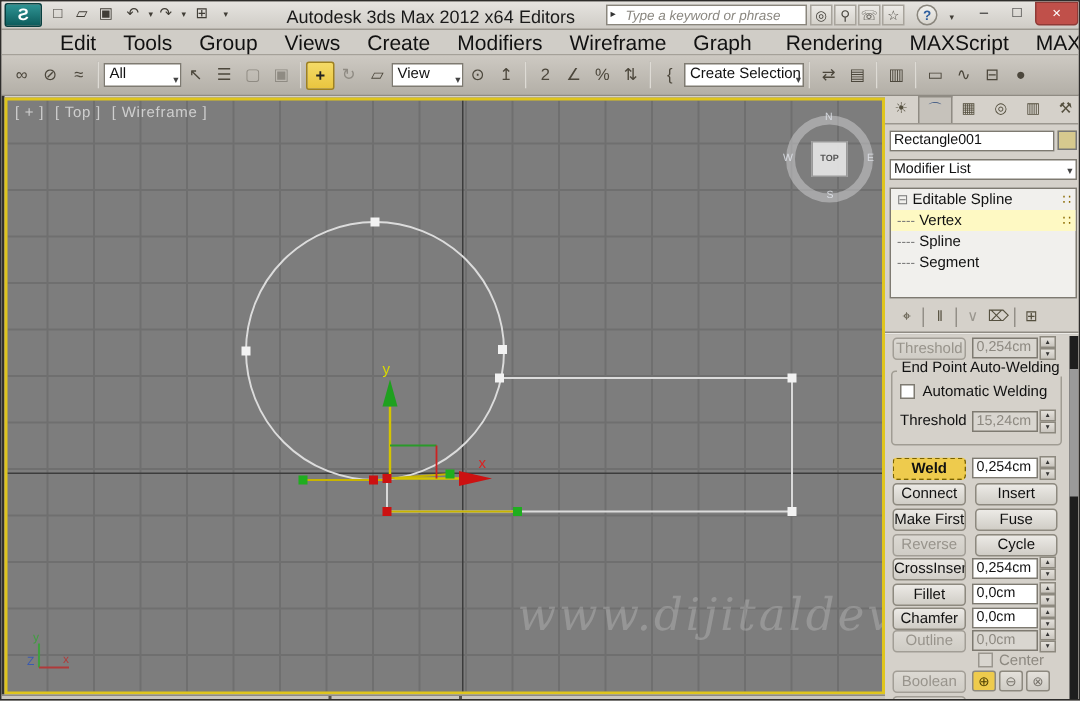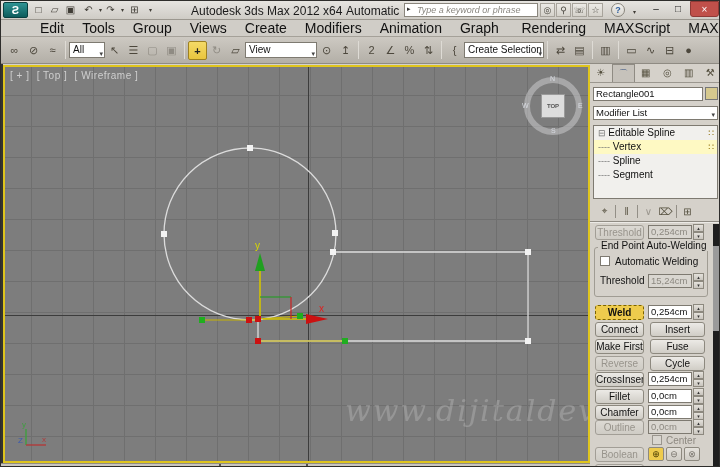--- a/index.html
+++ b/index.html
@@ -130,66 +130,66 @@
     <span class="qat-ic" style="left:30px">□</span>
     <span class="qat-ic" style="left:46px">▱</span>
     <span class="qat-ic" style="left:62px">▣</span>
     <span class="qat-ic" style="left:80px">↶</span>
     <span class="qat-ic caret" style="left:92px">▾</span>
     <span class="qat-ic" style="left:102px">↷</span>
     <span class="qat-ic caret" style="left:114px">▾</span>
     <span class="qat-ic" style="left:126px">⊞</span>
     <span class="qat-ic caret" style="left:142px">▾</span>
     <span class="title-text" style="left:190px">Autodesk 3ds Max  2012 x64</span>
-    <span class="title-text" style="left:345px">Automatic</span>
+    <span class="title-text" style="left:345px">Editors</span>
     <div class="searchbox">Type a keyword or phrase</div>
     <span class="search-play">▸</span>
     <span class="sic" style="left:539px">◎</span>
     <span class="sic" style="left:555px">⚲</span>
     <span class="sic" style="left:571px">☏</span>
     <span class="sic" style="left:587px">☆</span>
     <div class="helpbtn">?</div>
     <span class="qat-ic caret" style="left:626px;top:4px">▾</span>
     <span class="winbtn" style="left:644px;width:22px">–</span>
     <span class="winbtn" style="left:666px;width:22px">□</span>
     <span class="winbtn close" style="left:689px;width:29px">×</span>
   </div>
 
   <div class="menubar">
     <span class="menu-item">Edit</span>
     <span class="menu-item">Tools</span>
     <span class="menu-item">Group</span>
     <span class="menu-item">Views</span>
     <span class="menu-item">Create</span>
     <span class="menu-item">Modifiers</span>
-    <span class="menu-item">Animation</span>
+    <span class="menu-item">Wireframe</span>
     <span class="menu-item">Graph Editors</span>
     <span class="menu-item">Rendering</span>
     <span class="menu-item">MAXScript</span>
     <span class="menu-item">MAXScript</span>
     <span class="menu-item">Help</span>
   </div>
 
   <div class="toolbar">
     <span class="tic">∞</span>
     <span class="tic">⊘</span>
     <span class="tic">≈</span>
     <div class="tsep"></div>
-    <div class="tdrop" style="width:36px">
+    <div class="tdrop" style="width:52px">
       <span>All</span><span class="dc">▾</span>
     </div>
     <span class="tic">↖</span>
     <span class="tic">☰</span>
     <span class="tic gray">▢</span>
     <span class="tic gray">▣</span>
     <div class="tsep"></div>
     <span class="tic active">+</span>
     <span class="tic gray">↻</span>
     <span class="tic">▱</span>
-    <div class="tdrop" style="width:72px">
+    <div class="tdrop" style="width:48px">
       <span>View</span><span class="dc">▾</span>
     </div>
     <span class="tic">⊙</span>
     <span class="tic">↥</span>
     <div class="tsep"></div>
     <span class="tic">2</span>
     <span class="tic">∠</span>
     <span class="tic">%</span>
     <span class="tic">⇅</span>
     <div class="tsep"></div>

